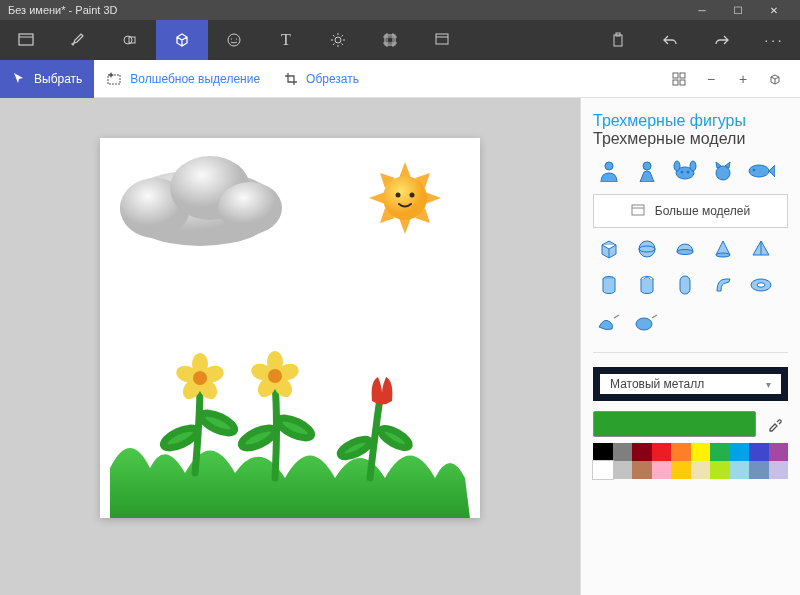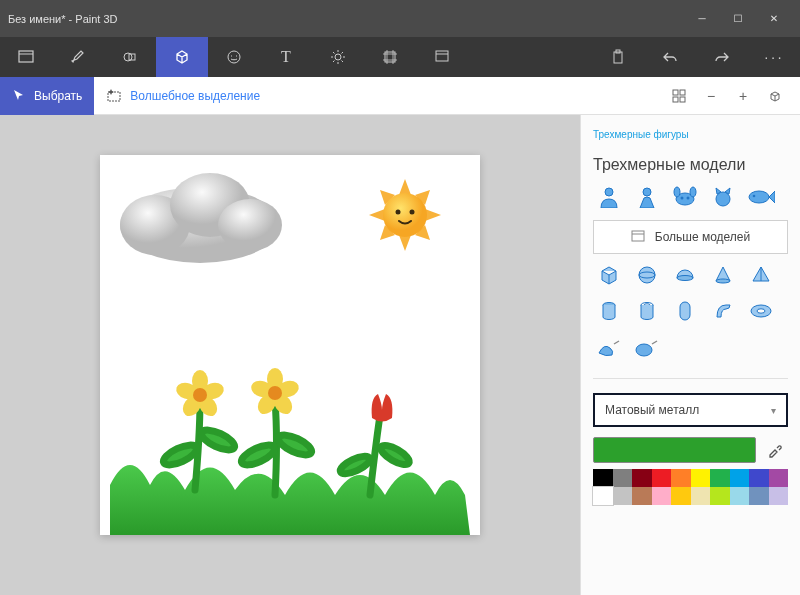--- a/index.html
+++ b/index.html
@@ -1,19 +1,19 @@
 <!DOCTYPE html>
 <html><head>
 <meta charset="utf-8">
 <style>
   * { box-sizing: border-box; margin: 0; padding: 0; font-family: 'Segoe UI', sans-serif; }
   body { width: 800px; height: 595px; overflow: hidden; background: #f0f0f0; }
   .app { width: 100%; height: 100%; display: flex; flex-direction: column; }
 
-  .titlebar { height: 37px; background: #4a4a4a; color: #e0e0e0; display: flex; align-items: center; padding: 0 8px; font-size: 11px; }
+  .titlebar { height: 20px; background: #4a4a4a; color: #e0e0e0; display: flex; align-items: center; padding: 0 8px; font-size: 11px; }
   .titlebar .title { flex: 1; }
   .win-controls { display: flex; gap: 0; }
   .win-btn { width: 36px; height: 24px; display: flex; align-items: center; justify-content: center; color: #e0e0e0; font-size: 10px; cursor: pointer; }
 
   .main-toolbar { height: 40px; background: #373737; display: flex; align-items: center; }
   .main-toolbar .tb-item { width: 52px; height: 40px; display: flex; align-items: center; justify-content: center; color: #ccc; cursor: pointer; }
   .main-toolbar .tb-item.active { background: #4b5cc4; color: #fff; }
   .main-toolbar .tb-spacer { flex: 1; }
 
   .sub-toolbar { height: 38px; background: #fff; border-bottom: 1px solid #e0e0e0; display: flex; align-items: center; }
@@ -22,30 +22,30 @@
   .sub-btn .icon { display: flex; align-items: center; }
   .sub-spacer { flex: 1; }
   .view-controls { display: flex; align-items: center; gap: 2px; padding-right: 10px; }
   .view-btn { width: 30px; height: 30px; display: flex; align-items: center; justify-content: center; color: #666; cursor: pointer; font-size: 14px; }
 
   .content { flex: 1; display: flex; min-height: 0; }
   .canvas-area { flex: 1; background: #cfcfcf; display: flex; align-items: flex-start; justify-content: center; padding: 40px 20px 0 20px; overflow: hidden; }
   .canvas { width: 380px; height: 380px; background: #fff; box-shadow: 0 2px 8px rgba(0,0,0,0.2); position: relative; }
 
   .side-panel { width: 220px; background: #fbfbfb; border-left: 1px solid #e0e0e0; padding: 14px 12px; overflow-y: auto; }
-  .panel-title { color: #1ba1e2; font-size: 10px; font-weight: 400; margin-bottom: 16px; }
+  .panel-title { color: #1ba1e2; font-size: 16px; font-weight: 400; margin-bottom: 0; }
   .section-label { font-size: 16px; color: #444; margin-bottom: 8px; }
   .shape-row { display: flex; gap: 6px; flex-wrap: wrap; margin-bottom: 8px; }
   .shape-btn { width: 32px; height: 30px; display: flex; align-items: center; justify-content: center; cursor: pointer; border-radius: 3px; }
   .shape-btn svg { display: block; }
   .more-models { width: 100%; height: 34px; border: 1px solid #d0d0d0; background: #fff; display: flex; align-items: center; justify-content: center; gap: 10px; font-size: 12px; color: #444; cursor: pointer; margin: 8px 0 6px 0; }
   .more-models .icon { color: #888; }
 
   .divider { height: 1px; background: #e0e0e0; margin: 14px 0; }
-  .material-select { width: 100%; height: 34px; border: 2px solid #0f172a; background: #fff; display: flex; align-items: center; padding: 0 10px; font-size: 12px; color: #444; cursor: pointer; margin-bottom: 10px; justify-content: space-between; }
+  .material-select { width: 100%; height: 34px; border: 7px solid #0f172a; background: #fff; display: flex; align-items: center; padding: 0 10px; font-size: 12px; color: #444; cursor: pointer; margin-bottom: 10px; justify-content: space-between; }
   .material-select .chev { color: #888; font-size: 10px; }
 
   .color-main-row { display: flex; align-items: center; gap: 6px; margin-bottom: 6px; }
   .current-color { flex: 1; height: 26px; background: #2ca02c; border: 1px solid #888; border-radius: 2px; }
   .eyedropper { width: 26px; height: 26px; display: flex; align-items: center; justify-content: center; border: 1px solid transparent; cursor: pointer; color: #555; }
 
   .palette { display: grid; grid-template-columns: repeat(10, 1fr); gap: 0; }
   .sw { width: 100%; height: 18px; cursor: pointer; }
 </style>
 </head>
@@ -140,20 +140,28 @@
       <span>Выбрать</span>
     </div>
     <div class="sub-btn">
       <span class="icon">
         <svg width="16" height="16" viewBox="0 0 16 16">
             <rect x="2" y="4" width="12" height="9" fill="none" stroke="#555" stroke-dasharray="2 1"></rect>
             <path d="M5 1l1 2 2 1-2 1-1 2-1-2-2-1 2-1z" fill="#555"></path>
           </svg>
       </span>
       <span>Волшебное выделение</span>
+    </div>
+    <div class="sub-btn">
+      <span class="icon">
+        <svg width="14" height="14" viewBox="0 0 14 14">
+            <path d="M4 1v9h9M1 4h9v9" fill="none" stroke="#555" stroke-width="1.3"></path>
+          </svg>
+      </span>
+      <span>Обрезать</span>
     </div>
     <div class="sub-spacer"></div>
     <div class="view-controls">
       <div class="view-btn">
         <svg width="14" height="14" viewBox="0 0 14 14">
             <rect x="1" y="1" width="5" height="5" fill="none" stroke="#666"></rect>
             <rect x="8" y="1" width="5" height="5" fill="none" stroke="#666"></rect>
             <rect x="1" y="8" width="5" height="5" fill="none" stroke="#666"></rect>
             <rect x="8" y="8" width="5" height="5" fill="none" stroke="#666"></rect>
           </svg>

